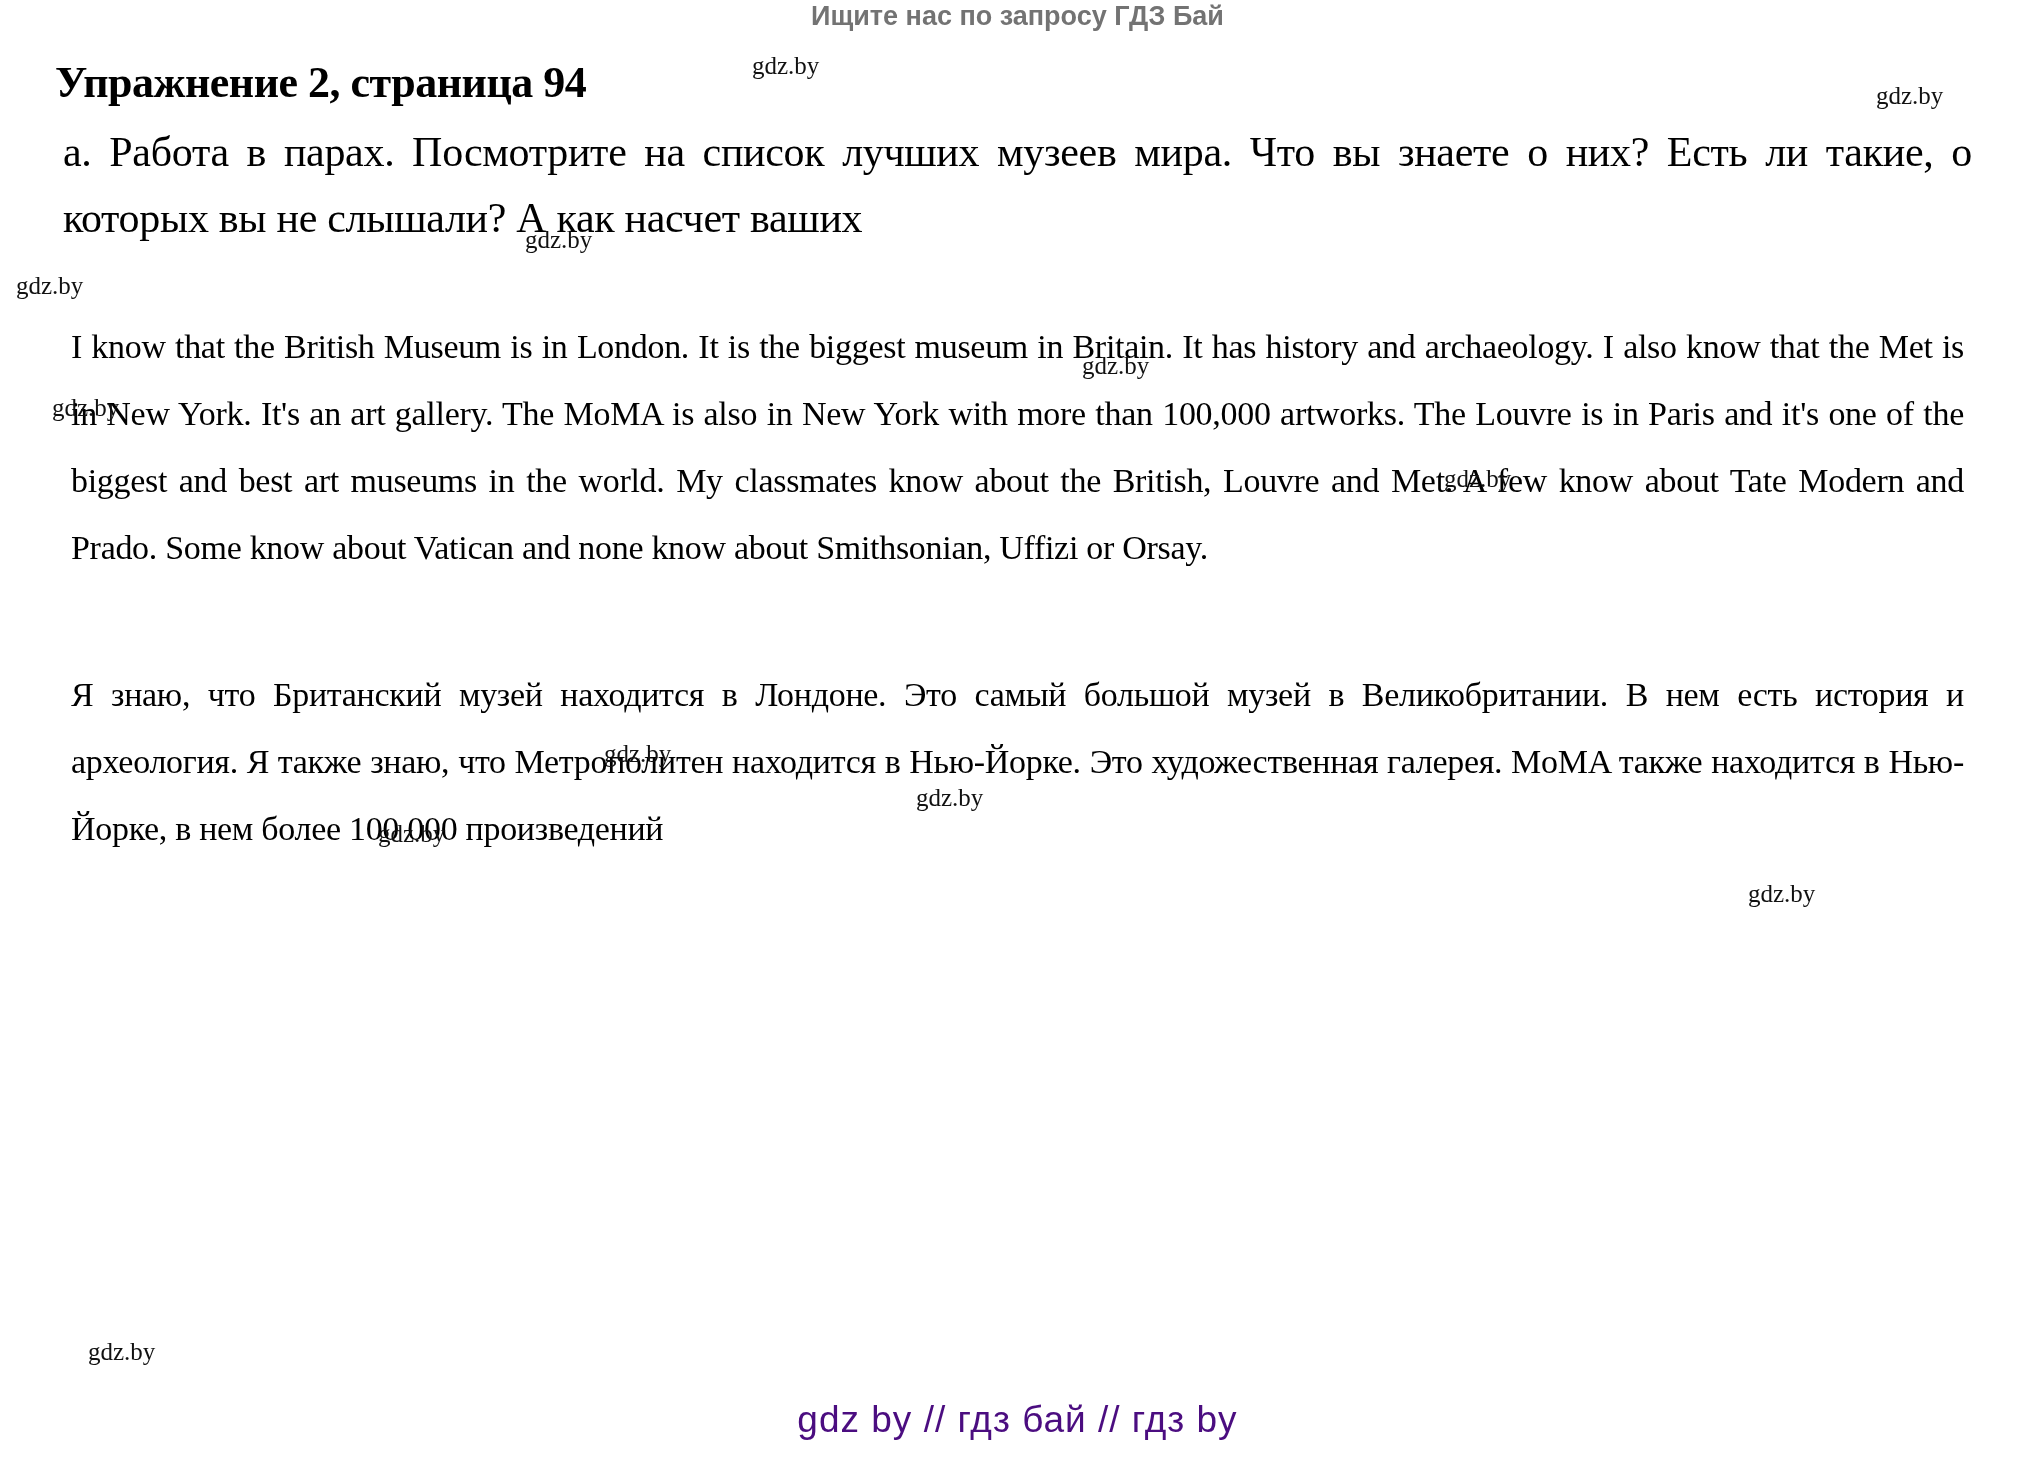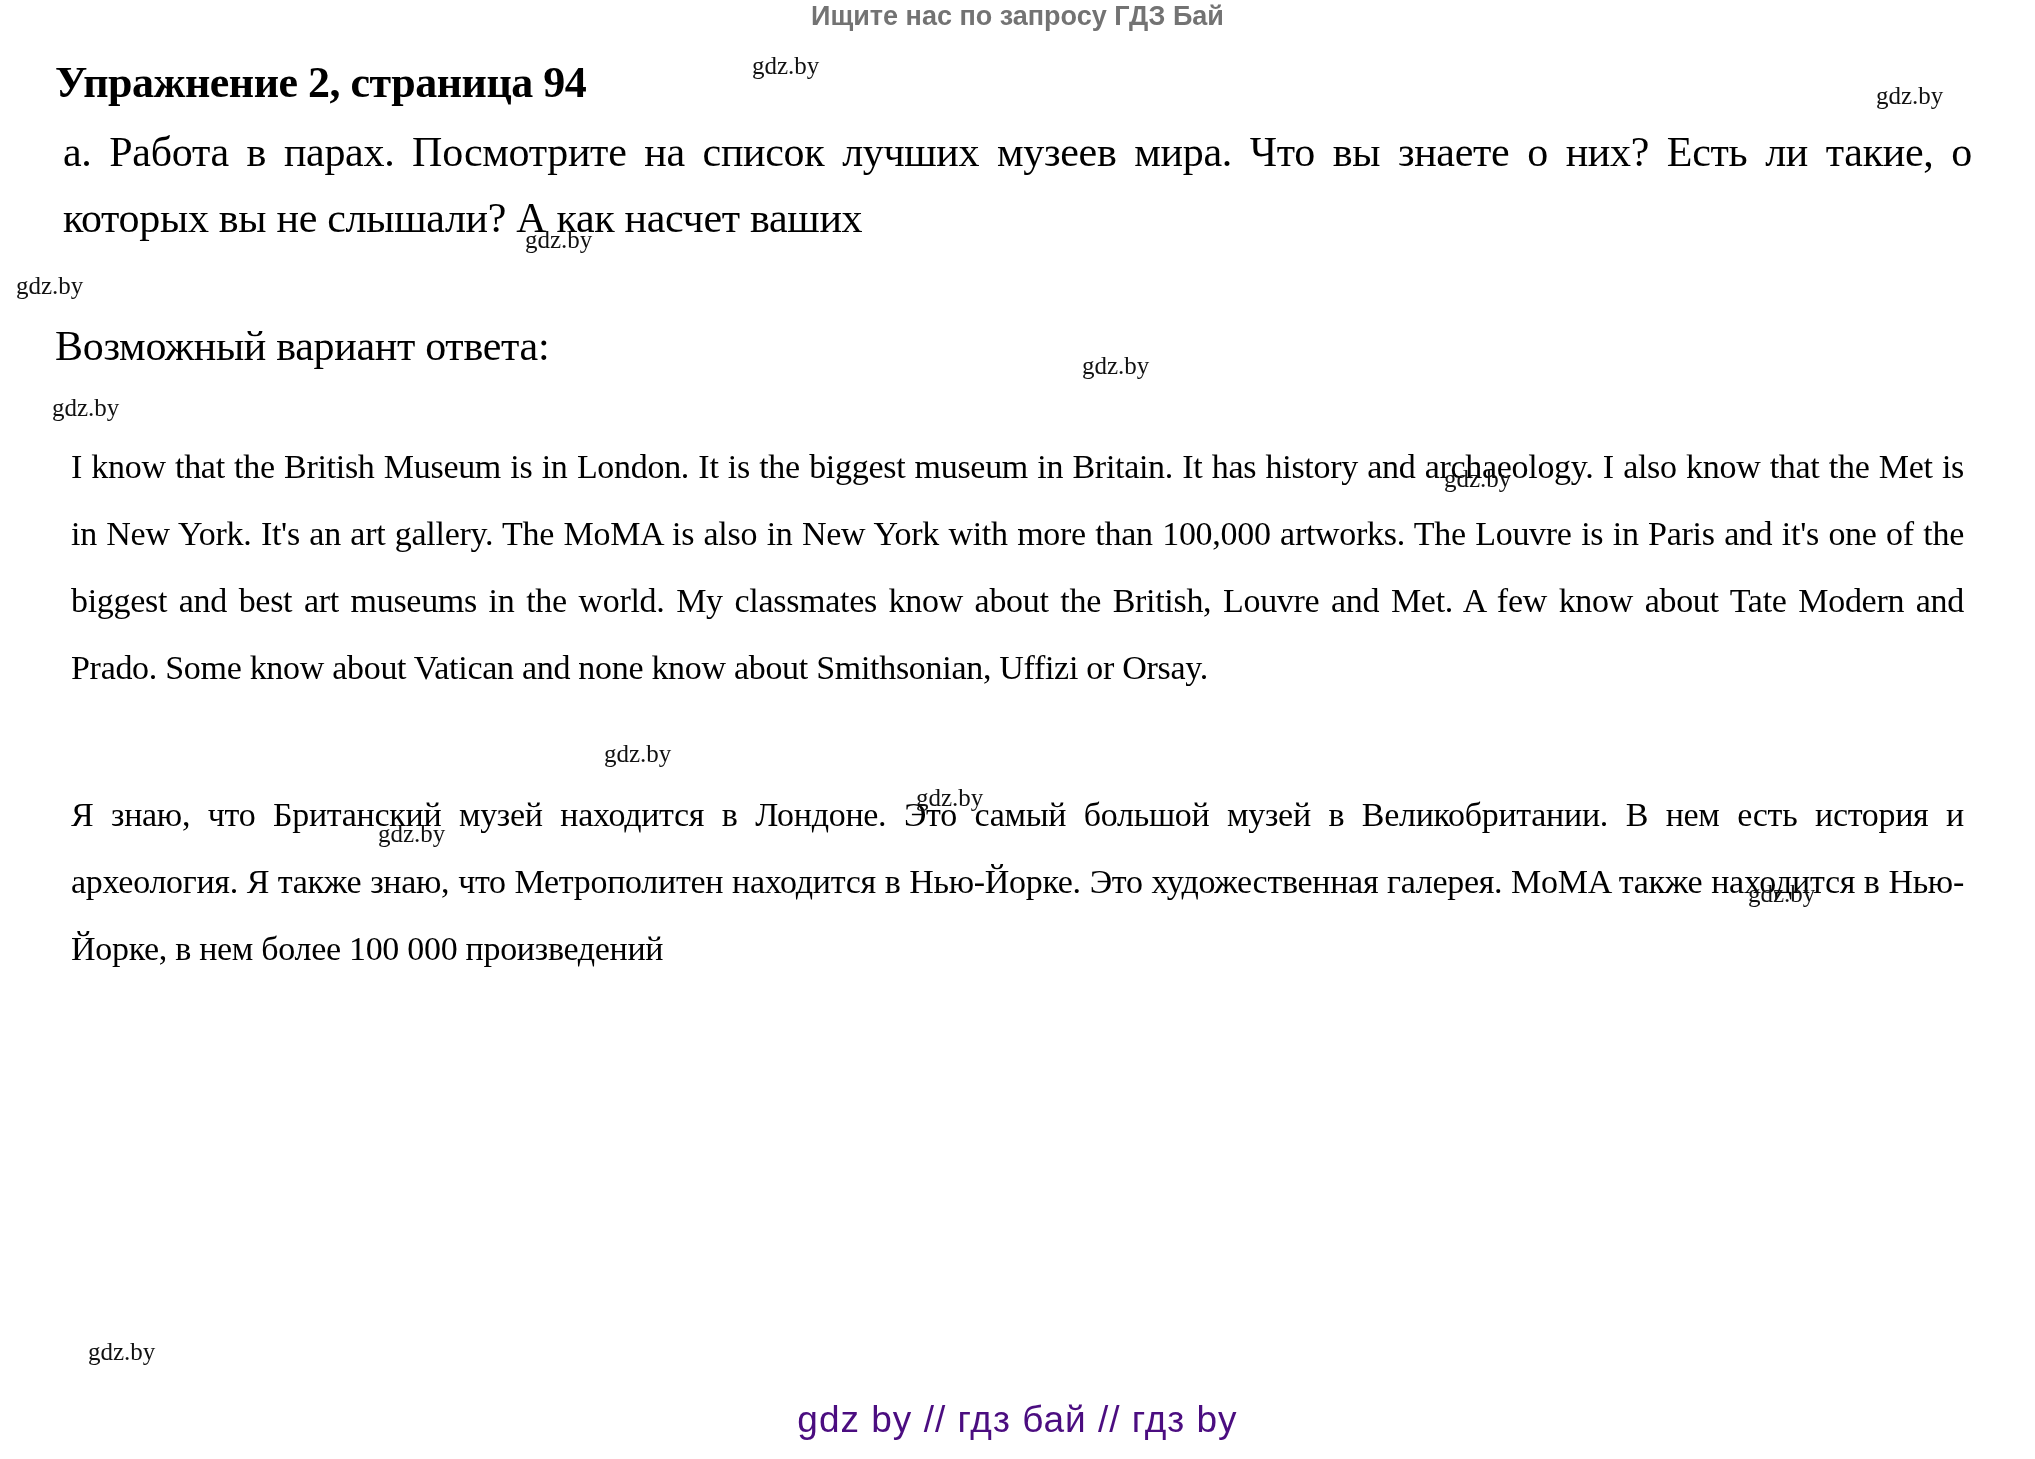--- a/index.html
+++ b/index.html
@@ -104,21 +104,20 @@
 <body>
 
 <div id="promo-banner" style="color: #737373;">Ищите нас по запросу ГДЗ Бай</div>
 
 <div id="page">
 
   <h1 class="ex-title">Упражнение 2, страница 94</h1>
 
   <p class="task-text"><span>a. Работа в парах. Посмотрите на список лучших музеев мира. Что вы знаете о них? Есть ли такие, о которых вы не слышали? А как насчет ваших</span></p>
 
-  <p class="answer-label">Возможный вариант ответа:</p>
 
   <p class="para" id="para-en">I know that the British Museum is in London. It is the biggest museum in Britain. It has history and archaeology. I also know that the Met is in New York. It's an art gallery. The MoMA is also in New York with more than 100,000 artworks. The Louvre is in Paris and it's one of the biggest and best art museums in the world. My classmates know about the British, Louvre and Met. A few know about Tate Modern and Prado. Some know about Vatican and none know about Smithsonian, Uffizi or Orsay.</p>
 
   <p class="para" id="para-ru">Я знаю, что Британский музей находится в Лондоне. Это самый большой музей в Великобритании. В нем есть история и археология. Я также знаю, что Метрополитен находится в Нью-Йорке. Это художественная галерея. MoMA также находится в Нью-Йорке, в нем более 100 000 произведений</p>
 
 </div>
 
 <div id="watermark-layer">
     <div class="wm" style="left: 752px; top: 52px; font-size: 25px;">gdz.by</div>
     <div class="wm" style="left: 1876px; top: 82px; font-size: 25px;">gdz.by</div>

